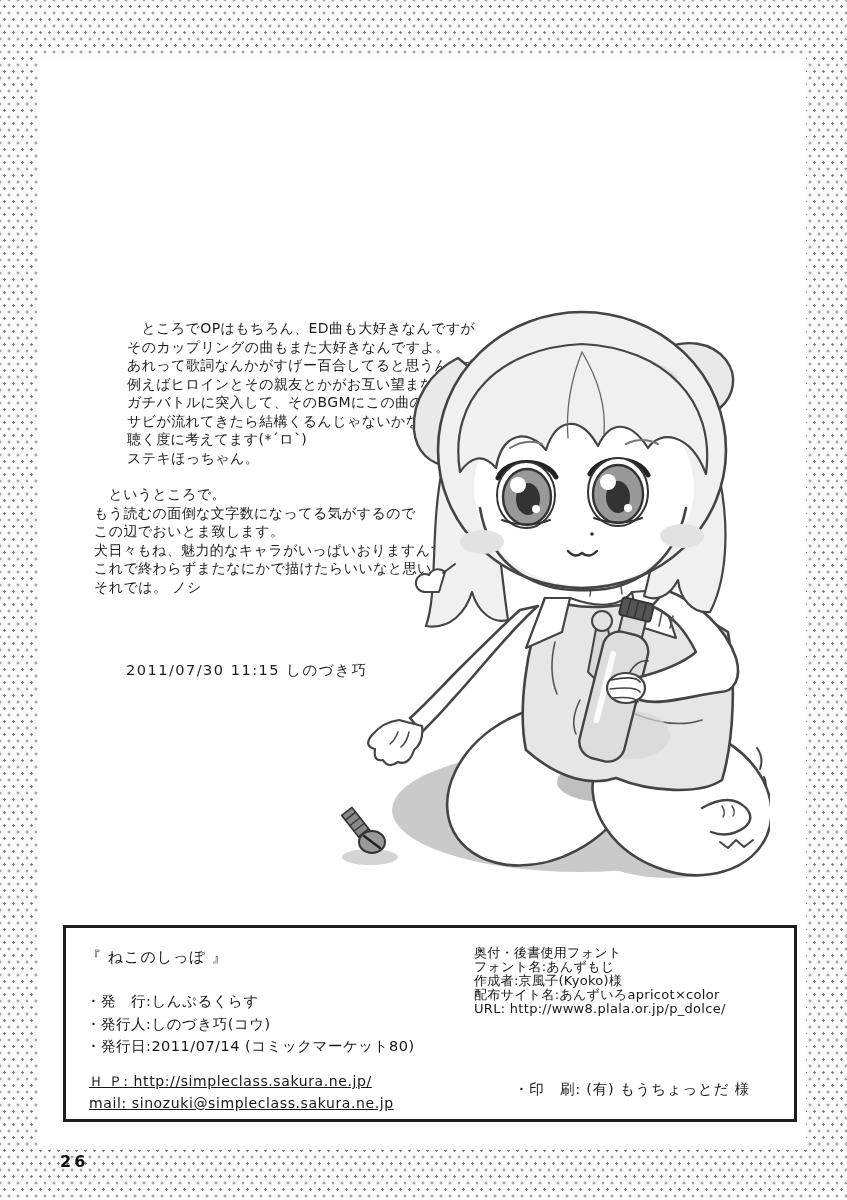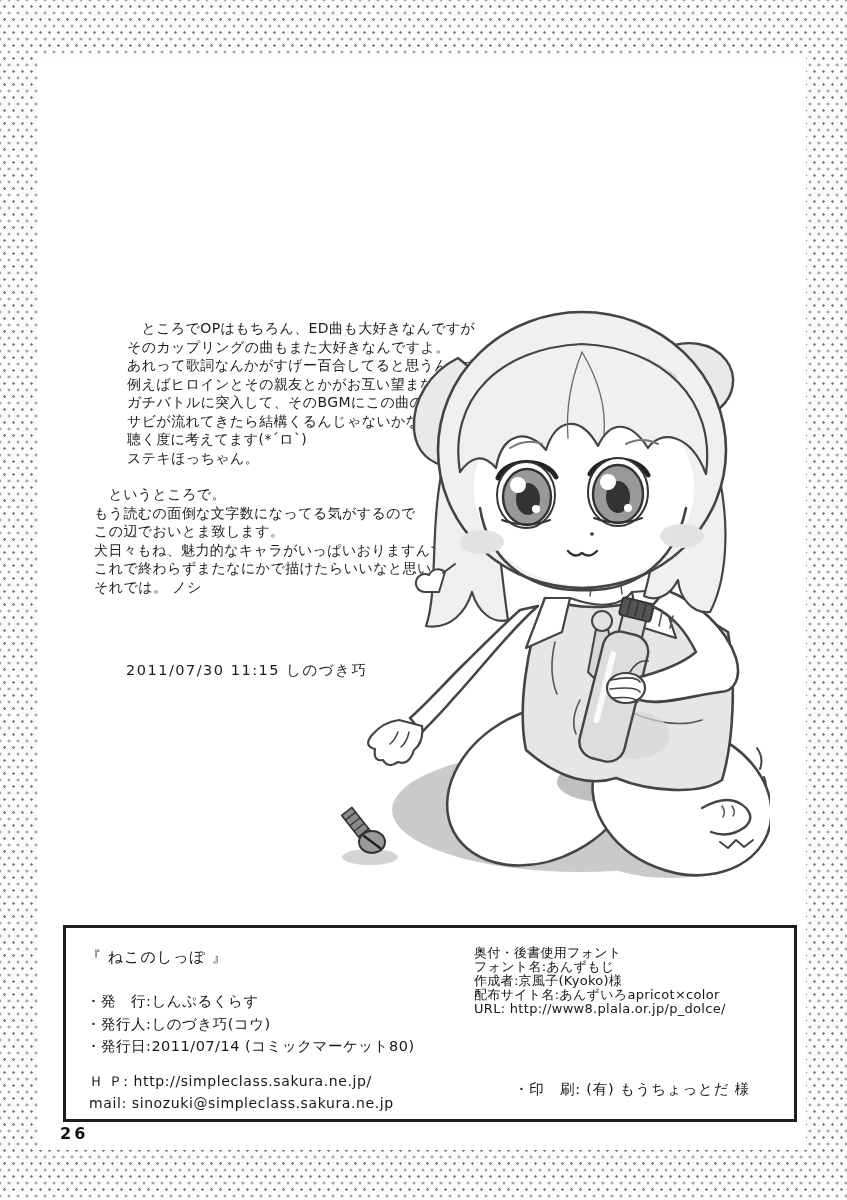--- a/index.html
+++ b/index.html
@@ -36,25 +36,25 @@
   }
   .colophon-box{
     position:absolute; left:63px; top:925px;
     width:728px; height:191px;
     border:3px solid #1e1e1e;
     background:#ffffff;
   }
   .colophon-box p{margin:0; position:absolute; white-space:pre-line; color:#161616;}
   .col-title{left:20px; top:20px; font-size:15px; letter-spacing:1px;}
   .col-pub{left:20px; top:62px; font-size:14.5px; line-height:22.5px; letter-spacing:.5px;}
-  .col-contact{left:23px; top:142px; font-size:14px; line-height:22px; letter-spacing:.6px;}
+  .col-contact{left:23px; top:142px; font-size:14px; line-height:22px; letter-spacing:.6px;text-decoration:underline;}
   .col-font{left:408px; top:18px; font-size:13px; line-height:14px; letter-spacing:.3px;}
   .col-printer{left:448px; top:152px; font-size:14.5px; letter-spacing:.8px;}
   .page-number{
-    position:absolute; left:60px; top:1124px;
+    position:absolute; left:60px; top:1152px;
     margin:0; font-size:16px; font-weight:bold; letter-spacing:3px; color:#111;
   }
   .illustration{
     position:absolute; left:330px; top:280px;
     width:440px; height:650px;
   }
 </style>
 </head>
 <body>
 

